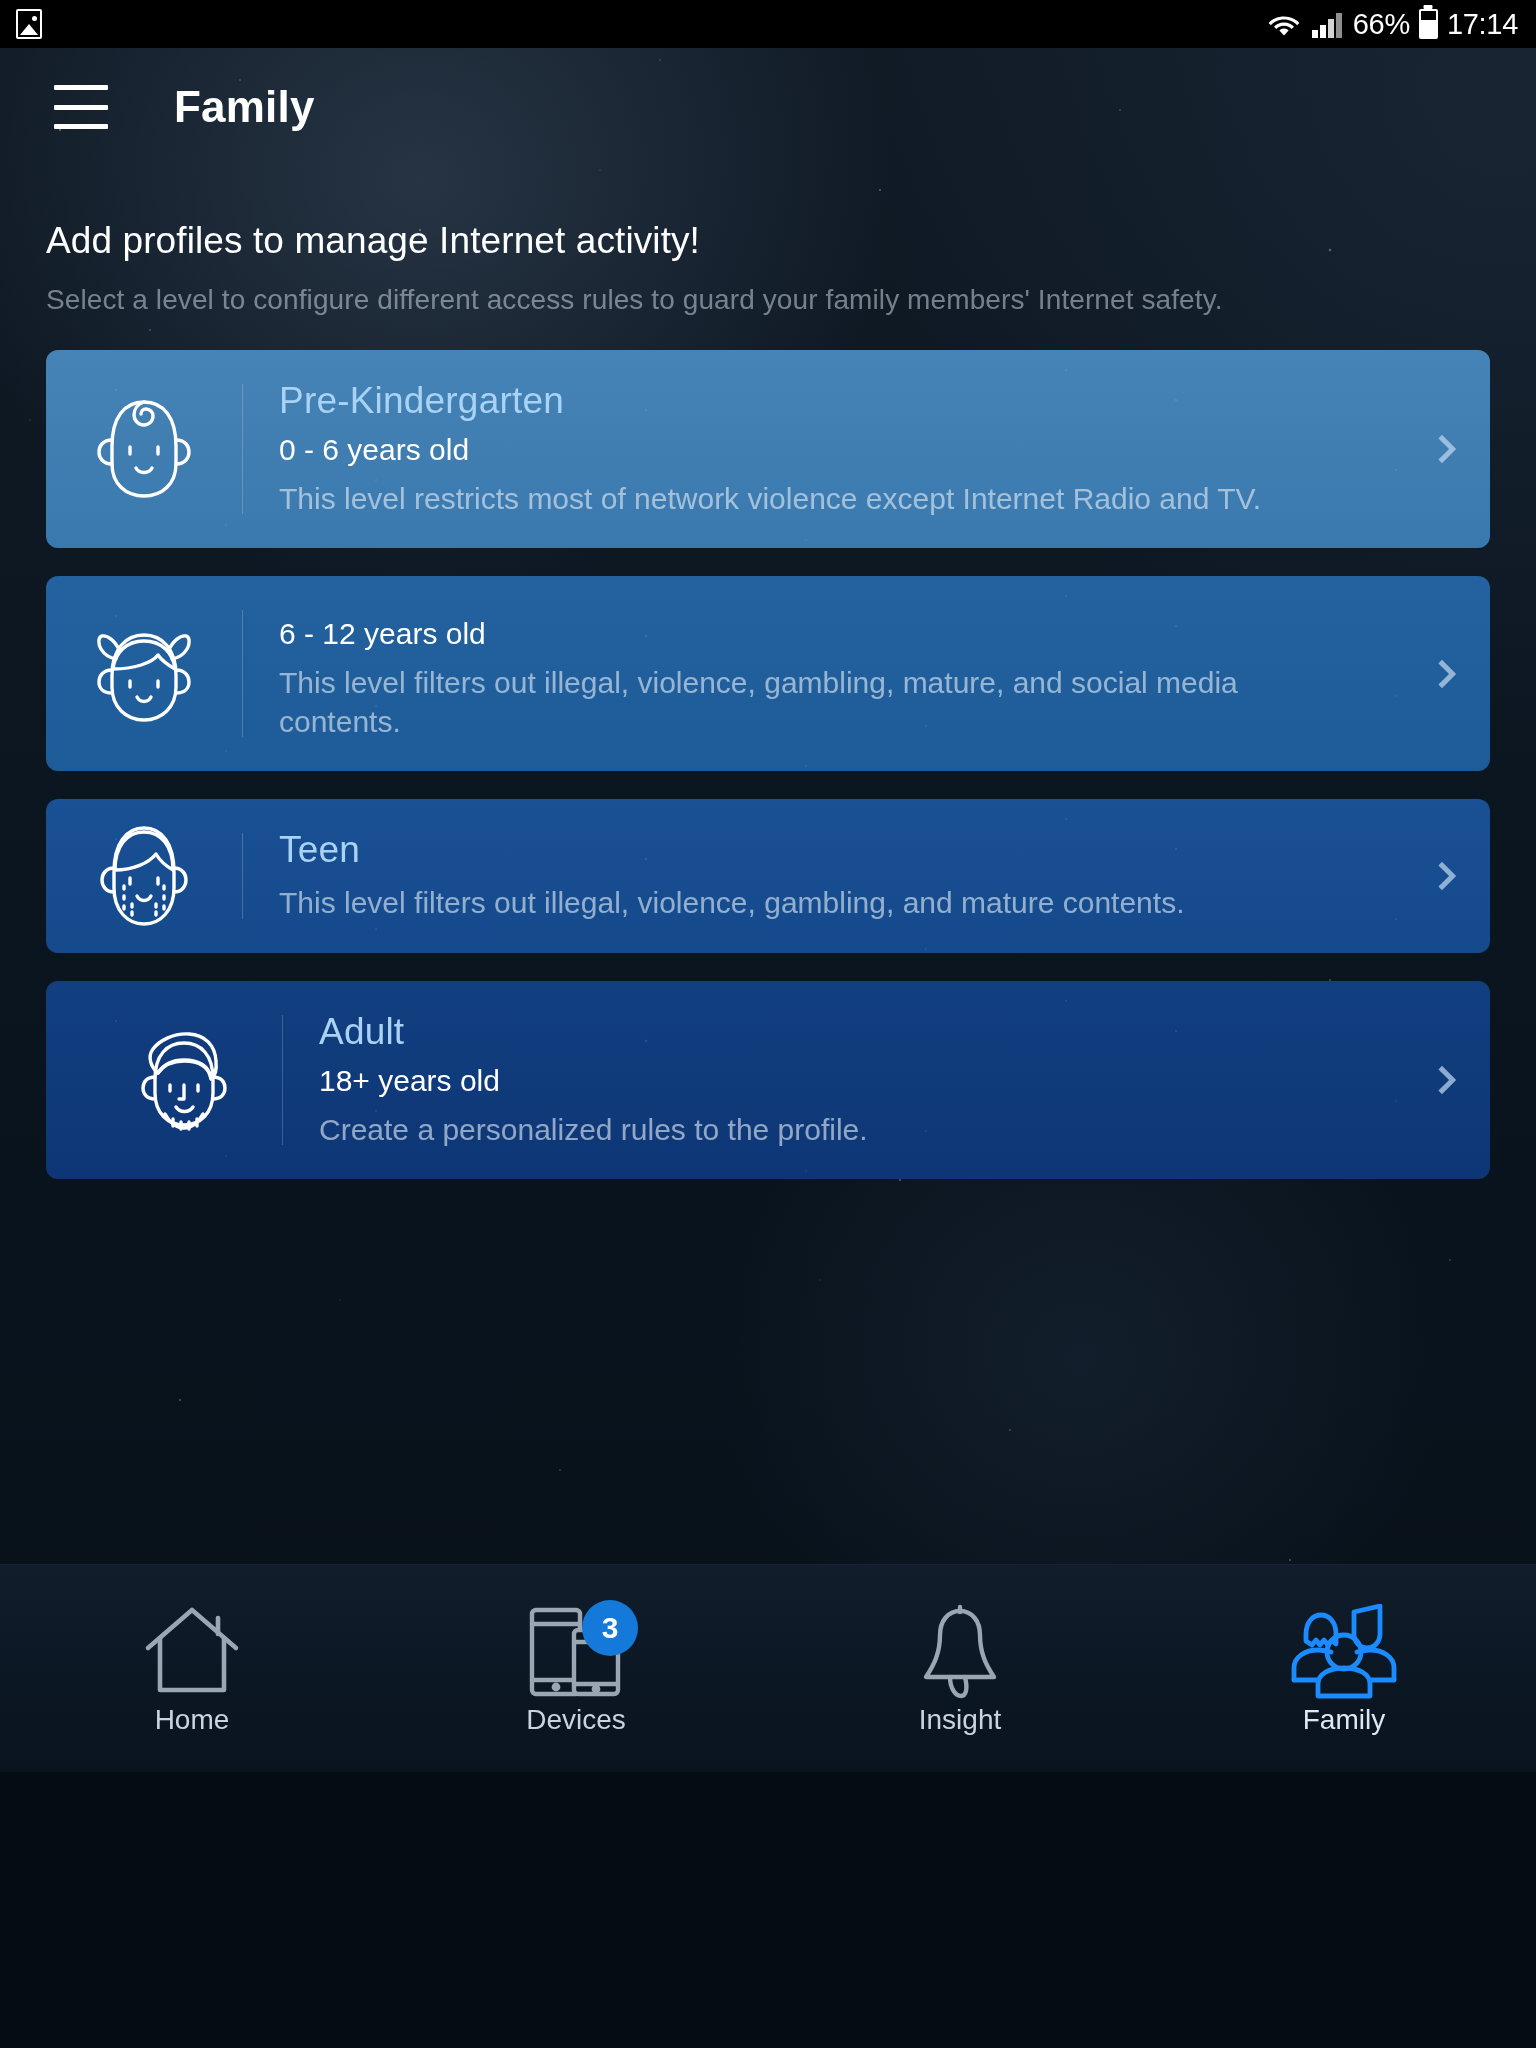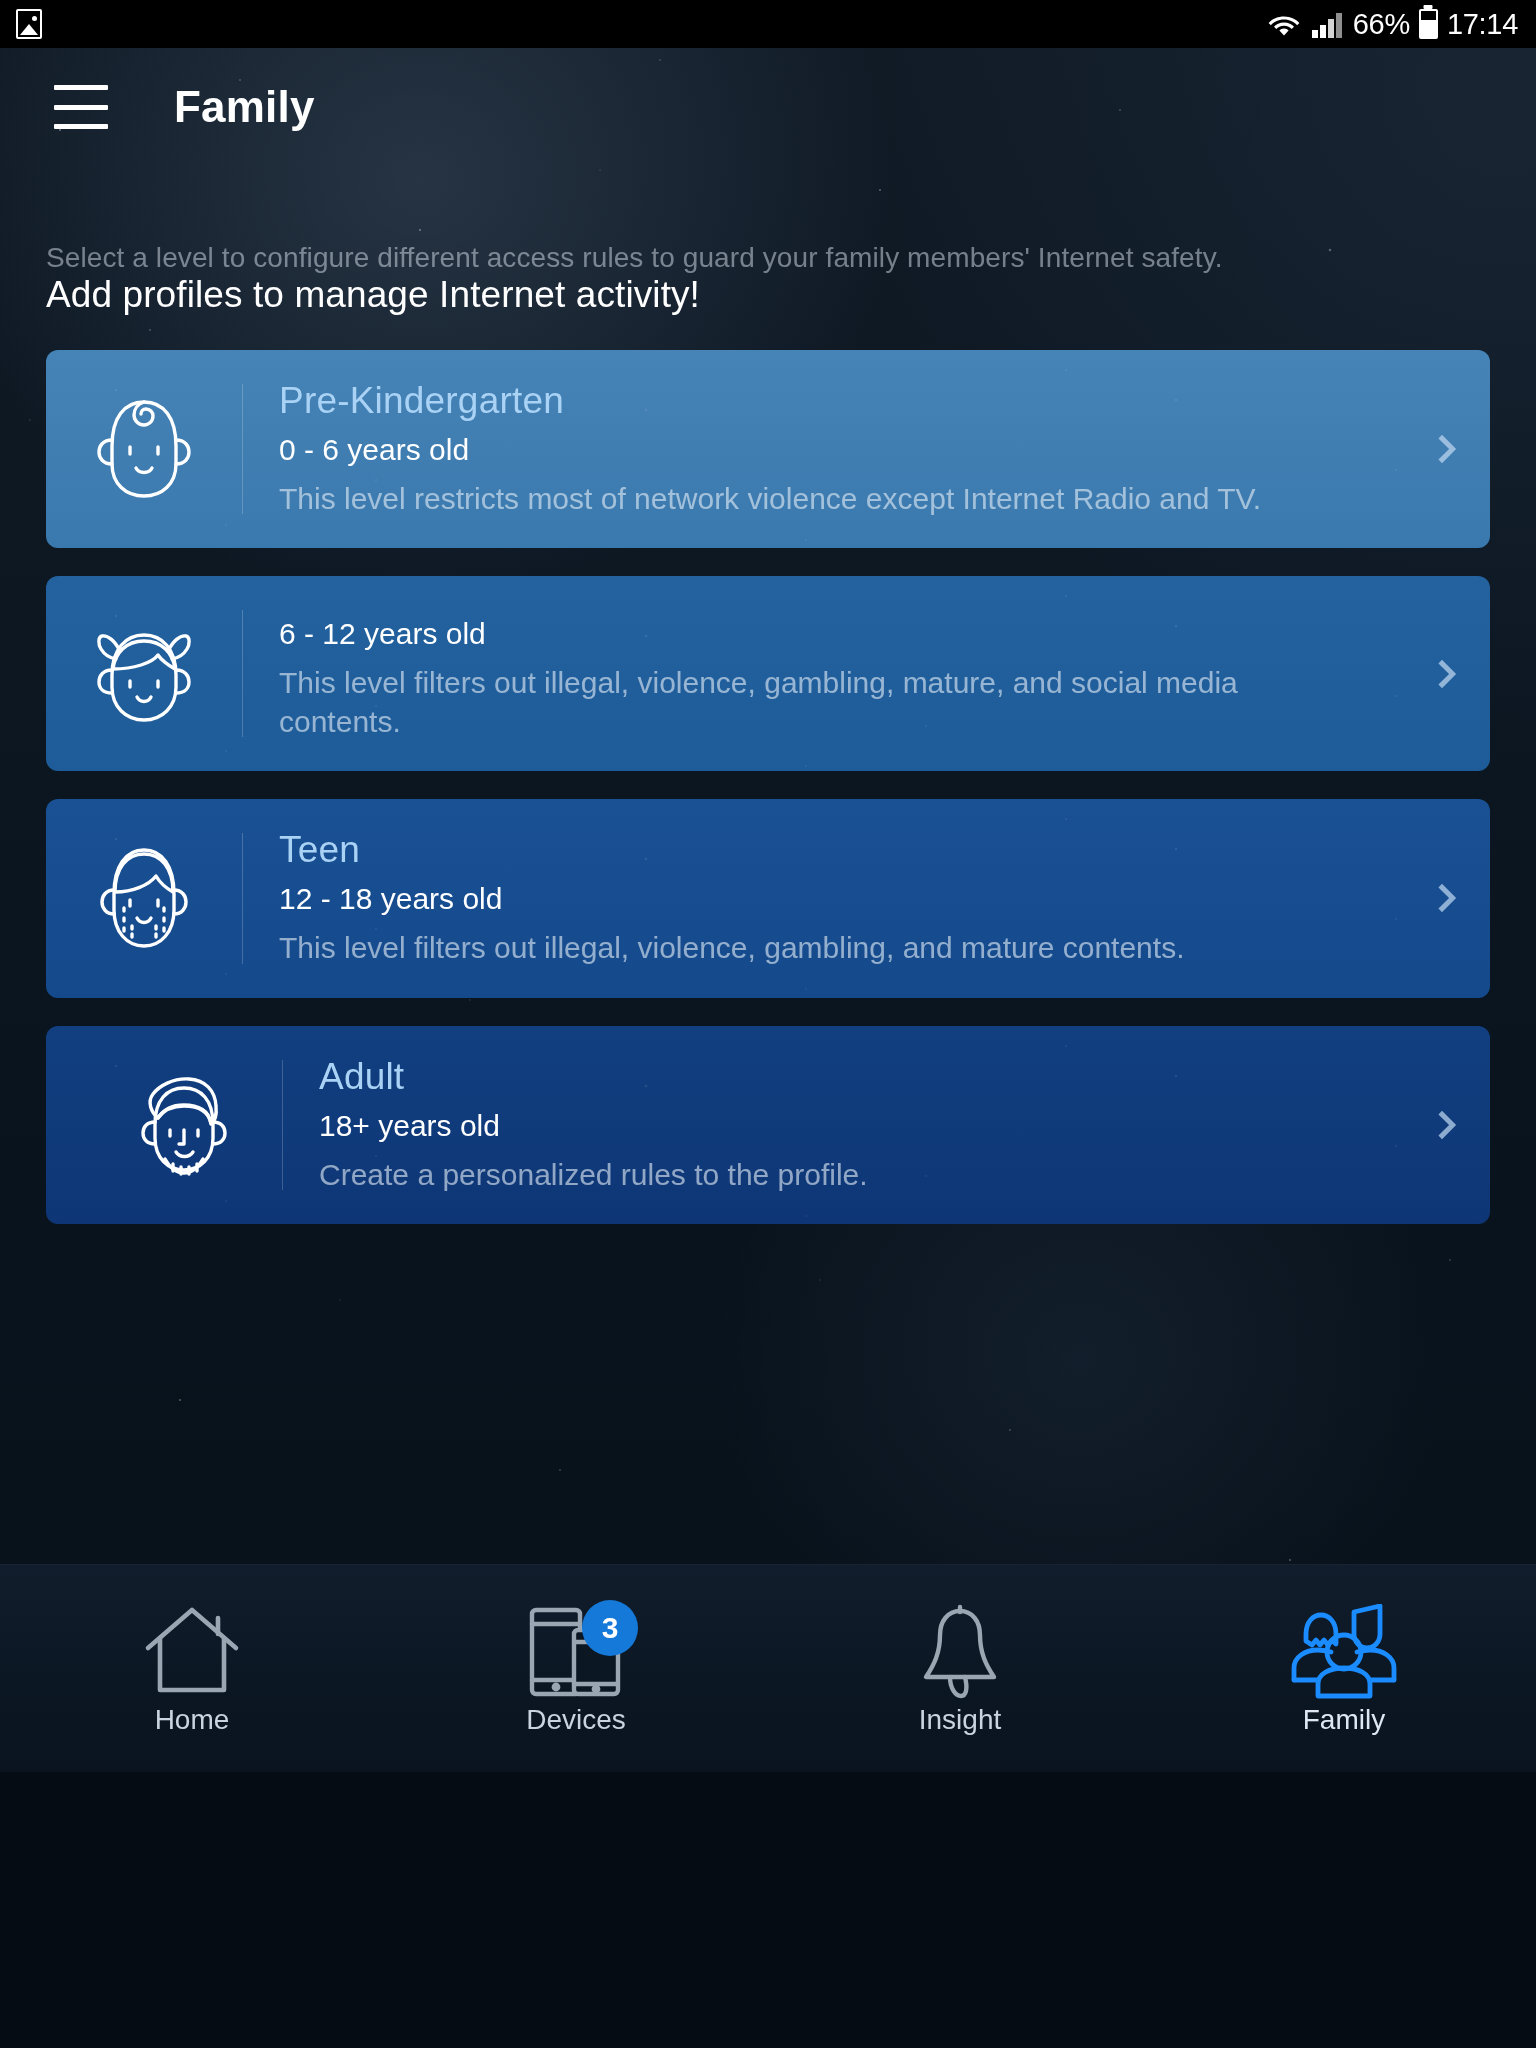--- a/index.html
+++ b/index.html
@@ -378,22 +378,22 @@
   <div id="toolbar">
     <div id="menu-btn">
       <span></span>
       <span></span>
       <span></span>
     </div>
     <div id="toolbar-title">Family</div>
   </div>
 
   <div id="intro">
+    <div id="intro-title">Add profiles to manage Internet activity!</div>
     <div id="intro-sub">Select a level to configure different access rules to guard your family members' Internet safety.</div>
-    <div id="intro-title">Add profiles to manage Internet activity!</div>
   </div>
 
   <div id="cards">
 
     <div class="card card-1">
       <div class="card-texture"></div>
       <div class="card-icon">
         <svg width="108" height="118" viewBox="0 0 108 118">
           <g fill="none" stroke="#ffffff" stroke-width="3.4" stroke-linecap="round" stroke-linejoin="round">
             <path d="M22 56 C22 28 34 12 54 12 C74 12 86 28 86 56 L86 74 C86 94 72 106 54 106 C36 106 22 94 22 74 Z"></path>
@@ -459,21 +459,20 @@
             <path d="M34 70 L34 73 M34 80 L34 83 M34 90 L34 93"></path>
             <path d="M42 88 L42 91 M42 96 L42 99"></path>
             <path d="M66 88 L66 91 M66 96 L66 99"></path>
             <path d="M74 70 L74 73 M74 80 L74 83 M74 90 L74 93"></path>
           </g>
         </svg>
       </div>
       <div class="card-divider"></div>
       <div class="card-body">
         <div class="card-title">Teen</div>
-        <div class="card-sub">12 - 18 years old</div>
         <div class="card-desc">This level filters out illegal, violence, gambling, and mature contents.</div>
       </div>
       <div class="card-chevron">
           <i class="chev"></i>
         </div>
     </div>
 
     <div class="card card-4">
       <div class="card-texture"></div>
       <div class="card-icon">

